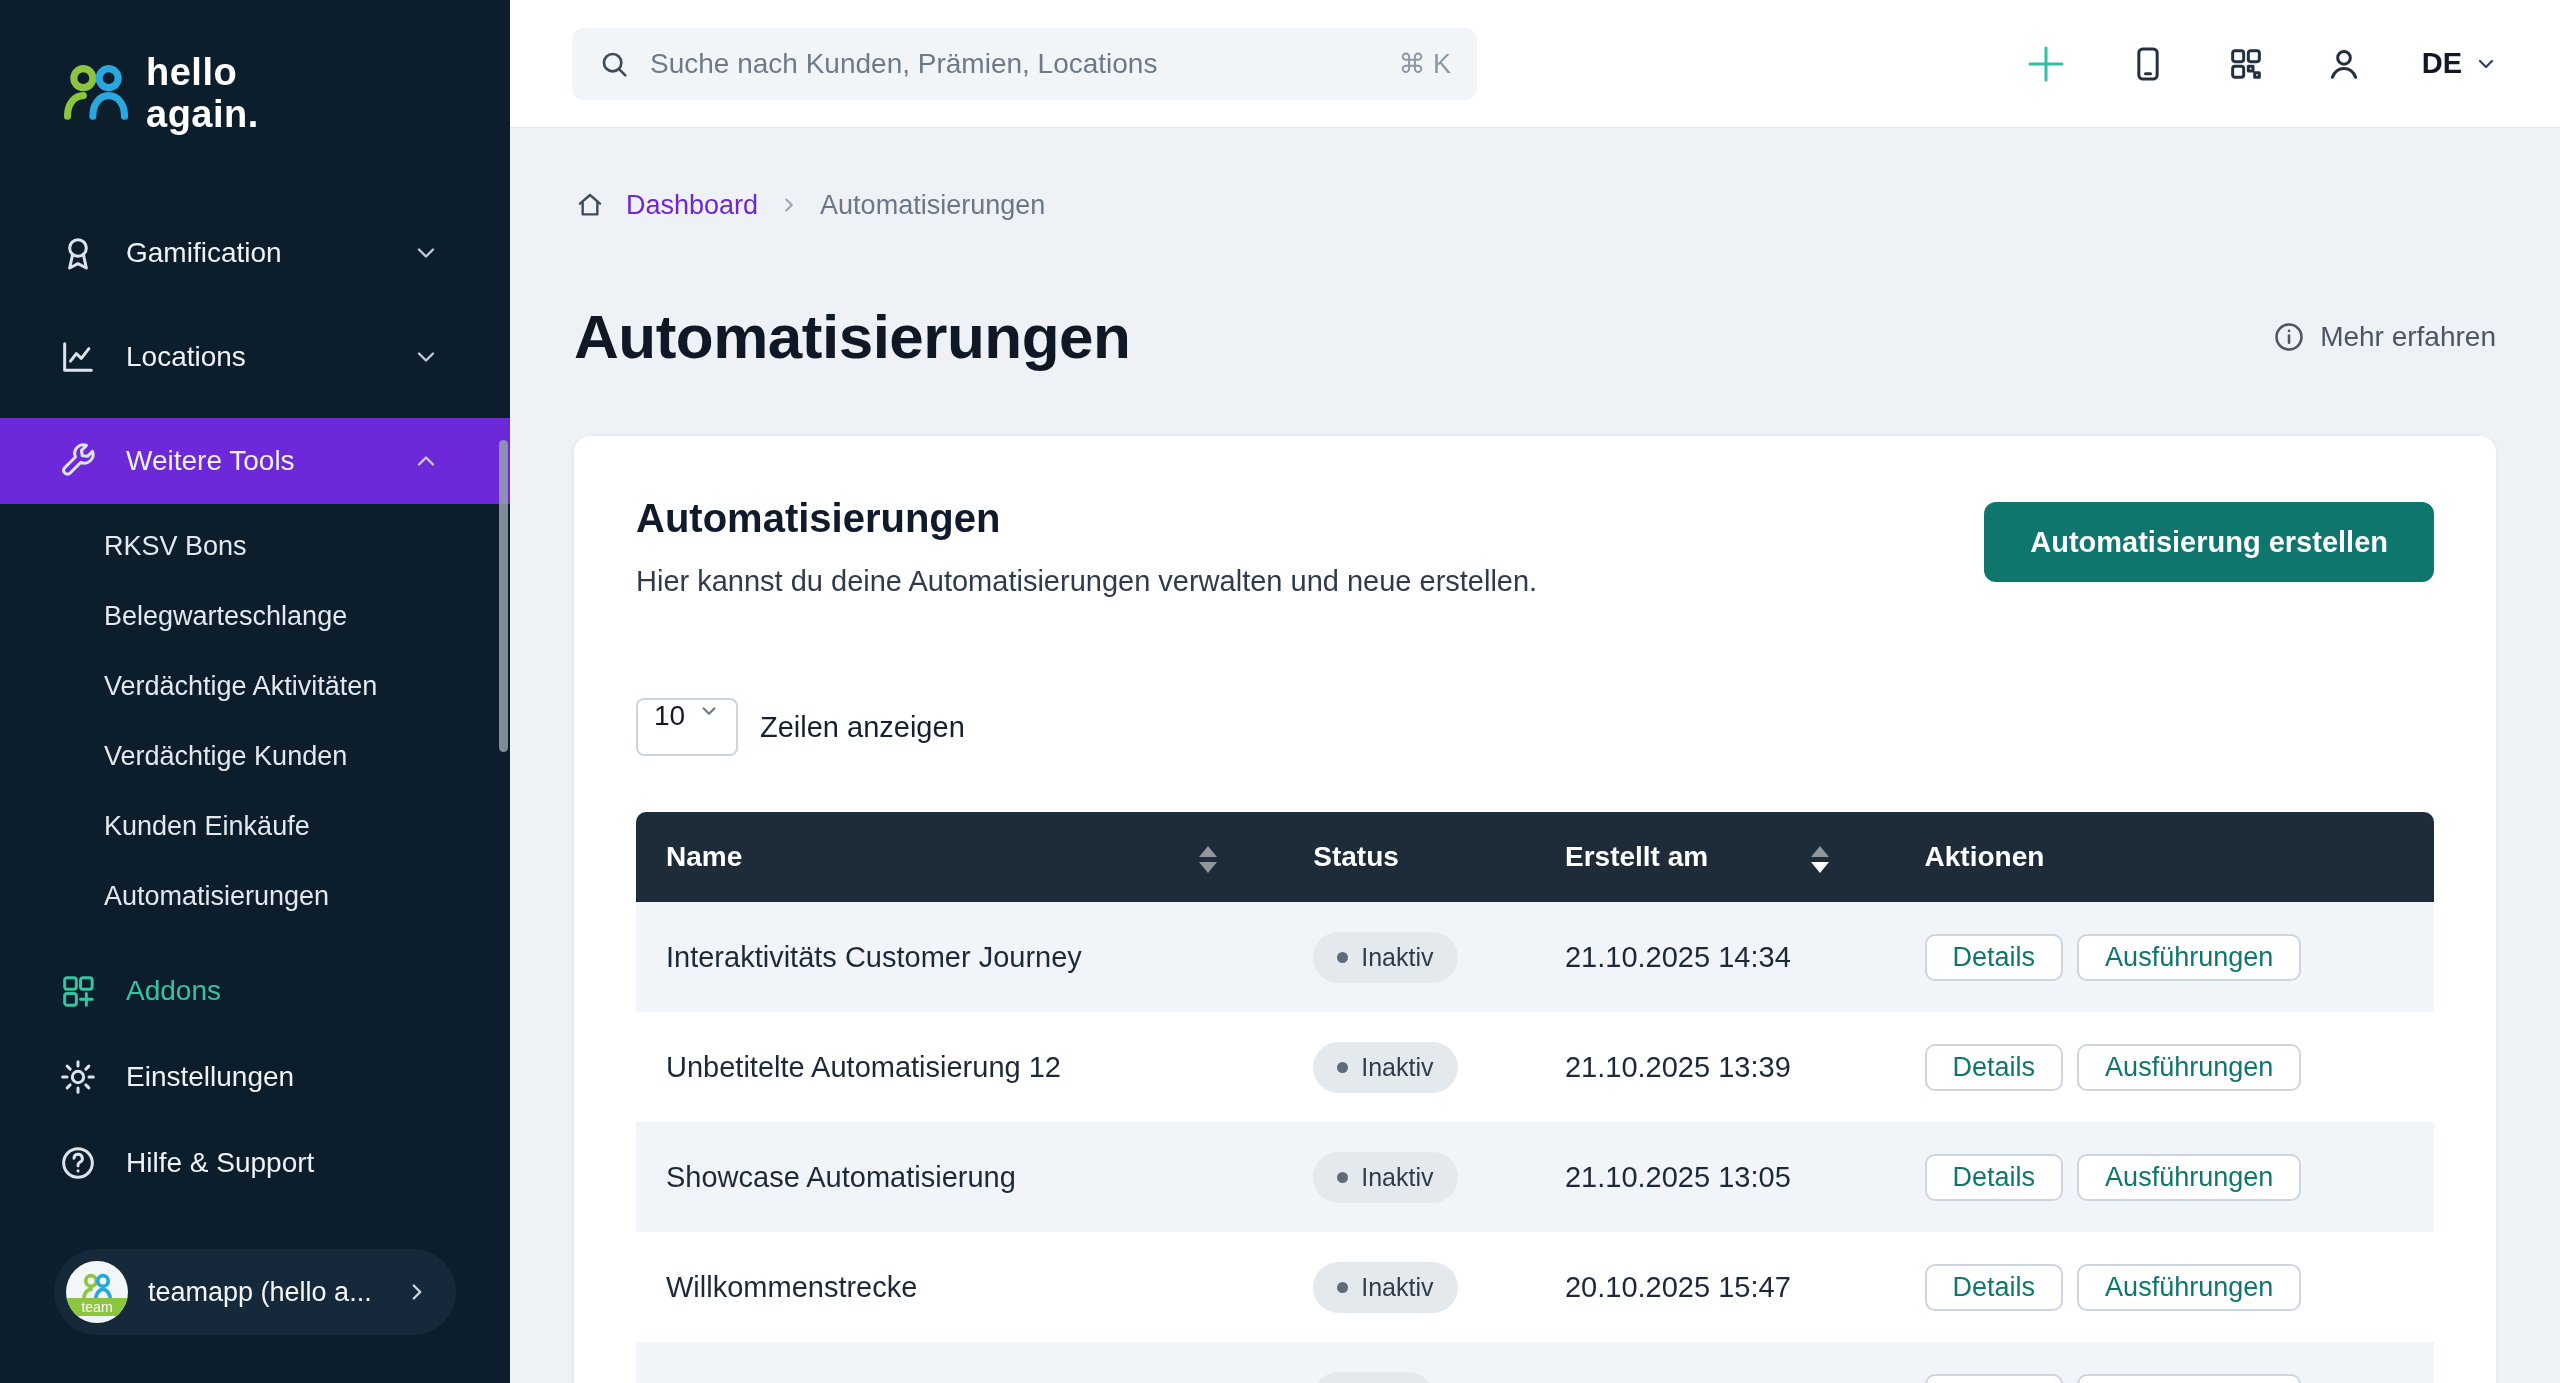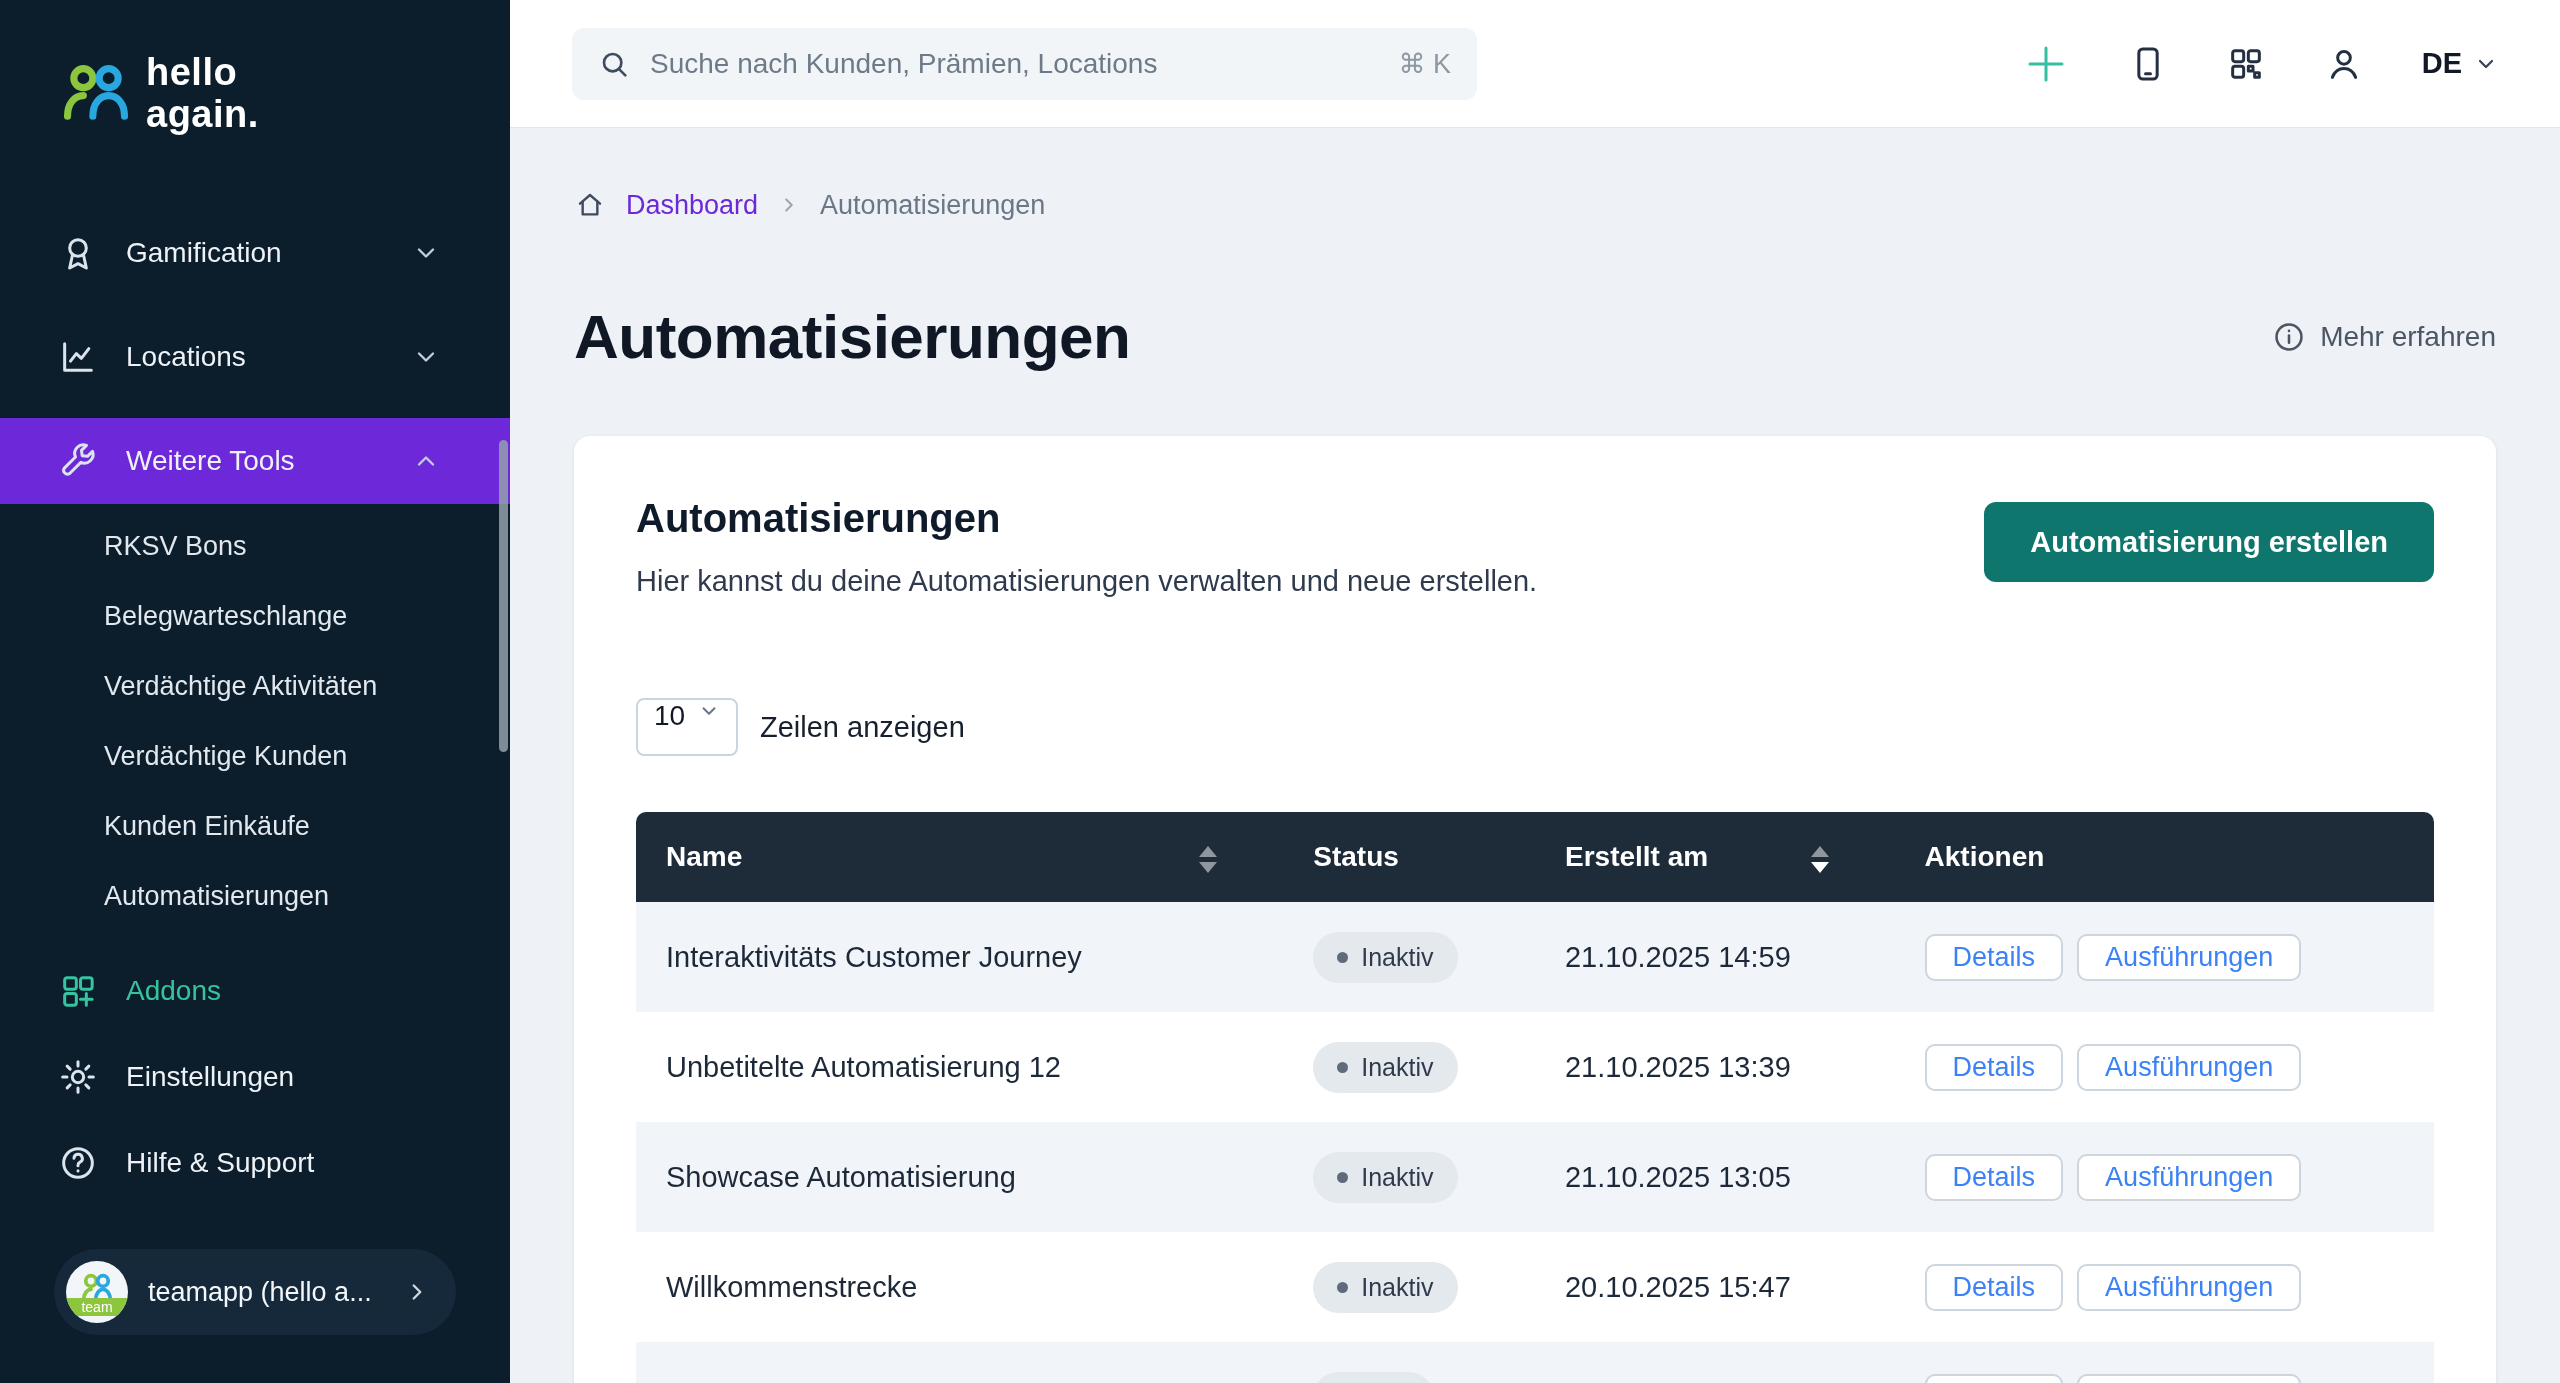--- a/index.html
+++ b/index.html
@@ -88,21 +88,21 @@
   .sort.desc .tri.down { border-top-color:#ffffff; }
 
   tbody td { height:110px; padding:0 30px; font-size:29px; color:#1d2939; }
   tbody tr:nth-child(odd) { background:#f1f5f9; }
   tbody tr:nth-child(even) { background:#ffffff; }
 
   .pill { display:inline-flex; align-items:center; gap:13px; background:#e4e9ee; border-radius:999px; padding:11px 24px; font-size:25px; color:#2f3b4c; }
   .dot { width:11px; height:11px; border-radius:50%; background:#5f6b7a; }
 
   .actions { display:flex; gap:14px; }
-  .action-btn { background:#ffffff; border:2px solid #cdd5de; border-radius:10px; padding:6px 26px; font-size:27px; color:#3b82f6; font-weight:500; font-family:inherit; cursor:pointer; white-space:nowrap; }
+  .action-btn { background:#ffffff; border:2px solid #cdd5de; border-radius:10px; padding:6px 26px; font-size:27px; color:#0f766e; font-weight:500; font-family:inherit; cursor:pointer; white-space:nowrap; }
 </style>
 </head>
 <body>
 
 <aside class="sidebar">
   <div class="logo">
     <span class="logo-icon">
       <svg viewBox="0 0 48 48" fill="none" stroke-width="4.5" stroke-linecap="round" width="76" height="76">
         <g stroke="#8CC63F">
             <circle cx="16" cy="14" r="6"></circle>
@@ -388,21 +388,21 @@
             </th>
           </tr>
         </thead>
         <tbody>
           <tr>
             <td>Interaktivitäts Customer Journey</td>
             <td><span class="pill">
                   <span class="dot"></span>
                   <span>Inaktiv</span>
                 </span></td>
-            <td>21.10.2025 14:59</td>
+            <td>21.10.2025 14:34</td>
             <td>
                 <div class="actions">
                   <button class="action-btn">Details</button>
                   <button class="action-btn">Ausführungen</button>
                 </div>
               </td>
           </tr>
           <tr>
             <td>Unbetitelte Automatisierung 12</td>
             <td><span class="pill">

